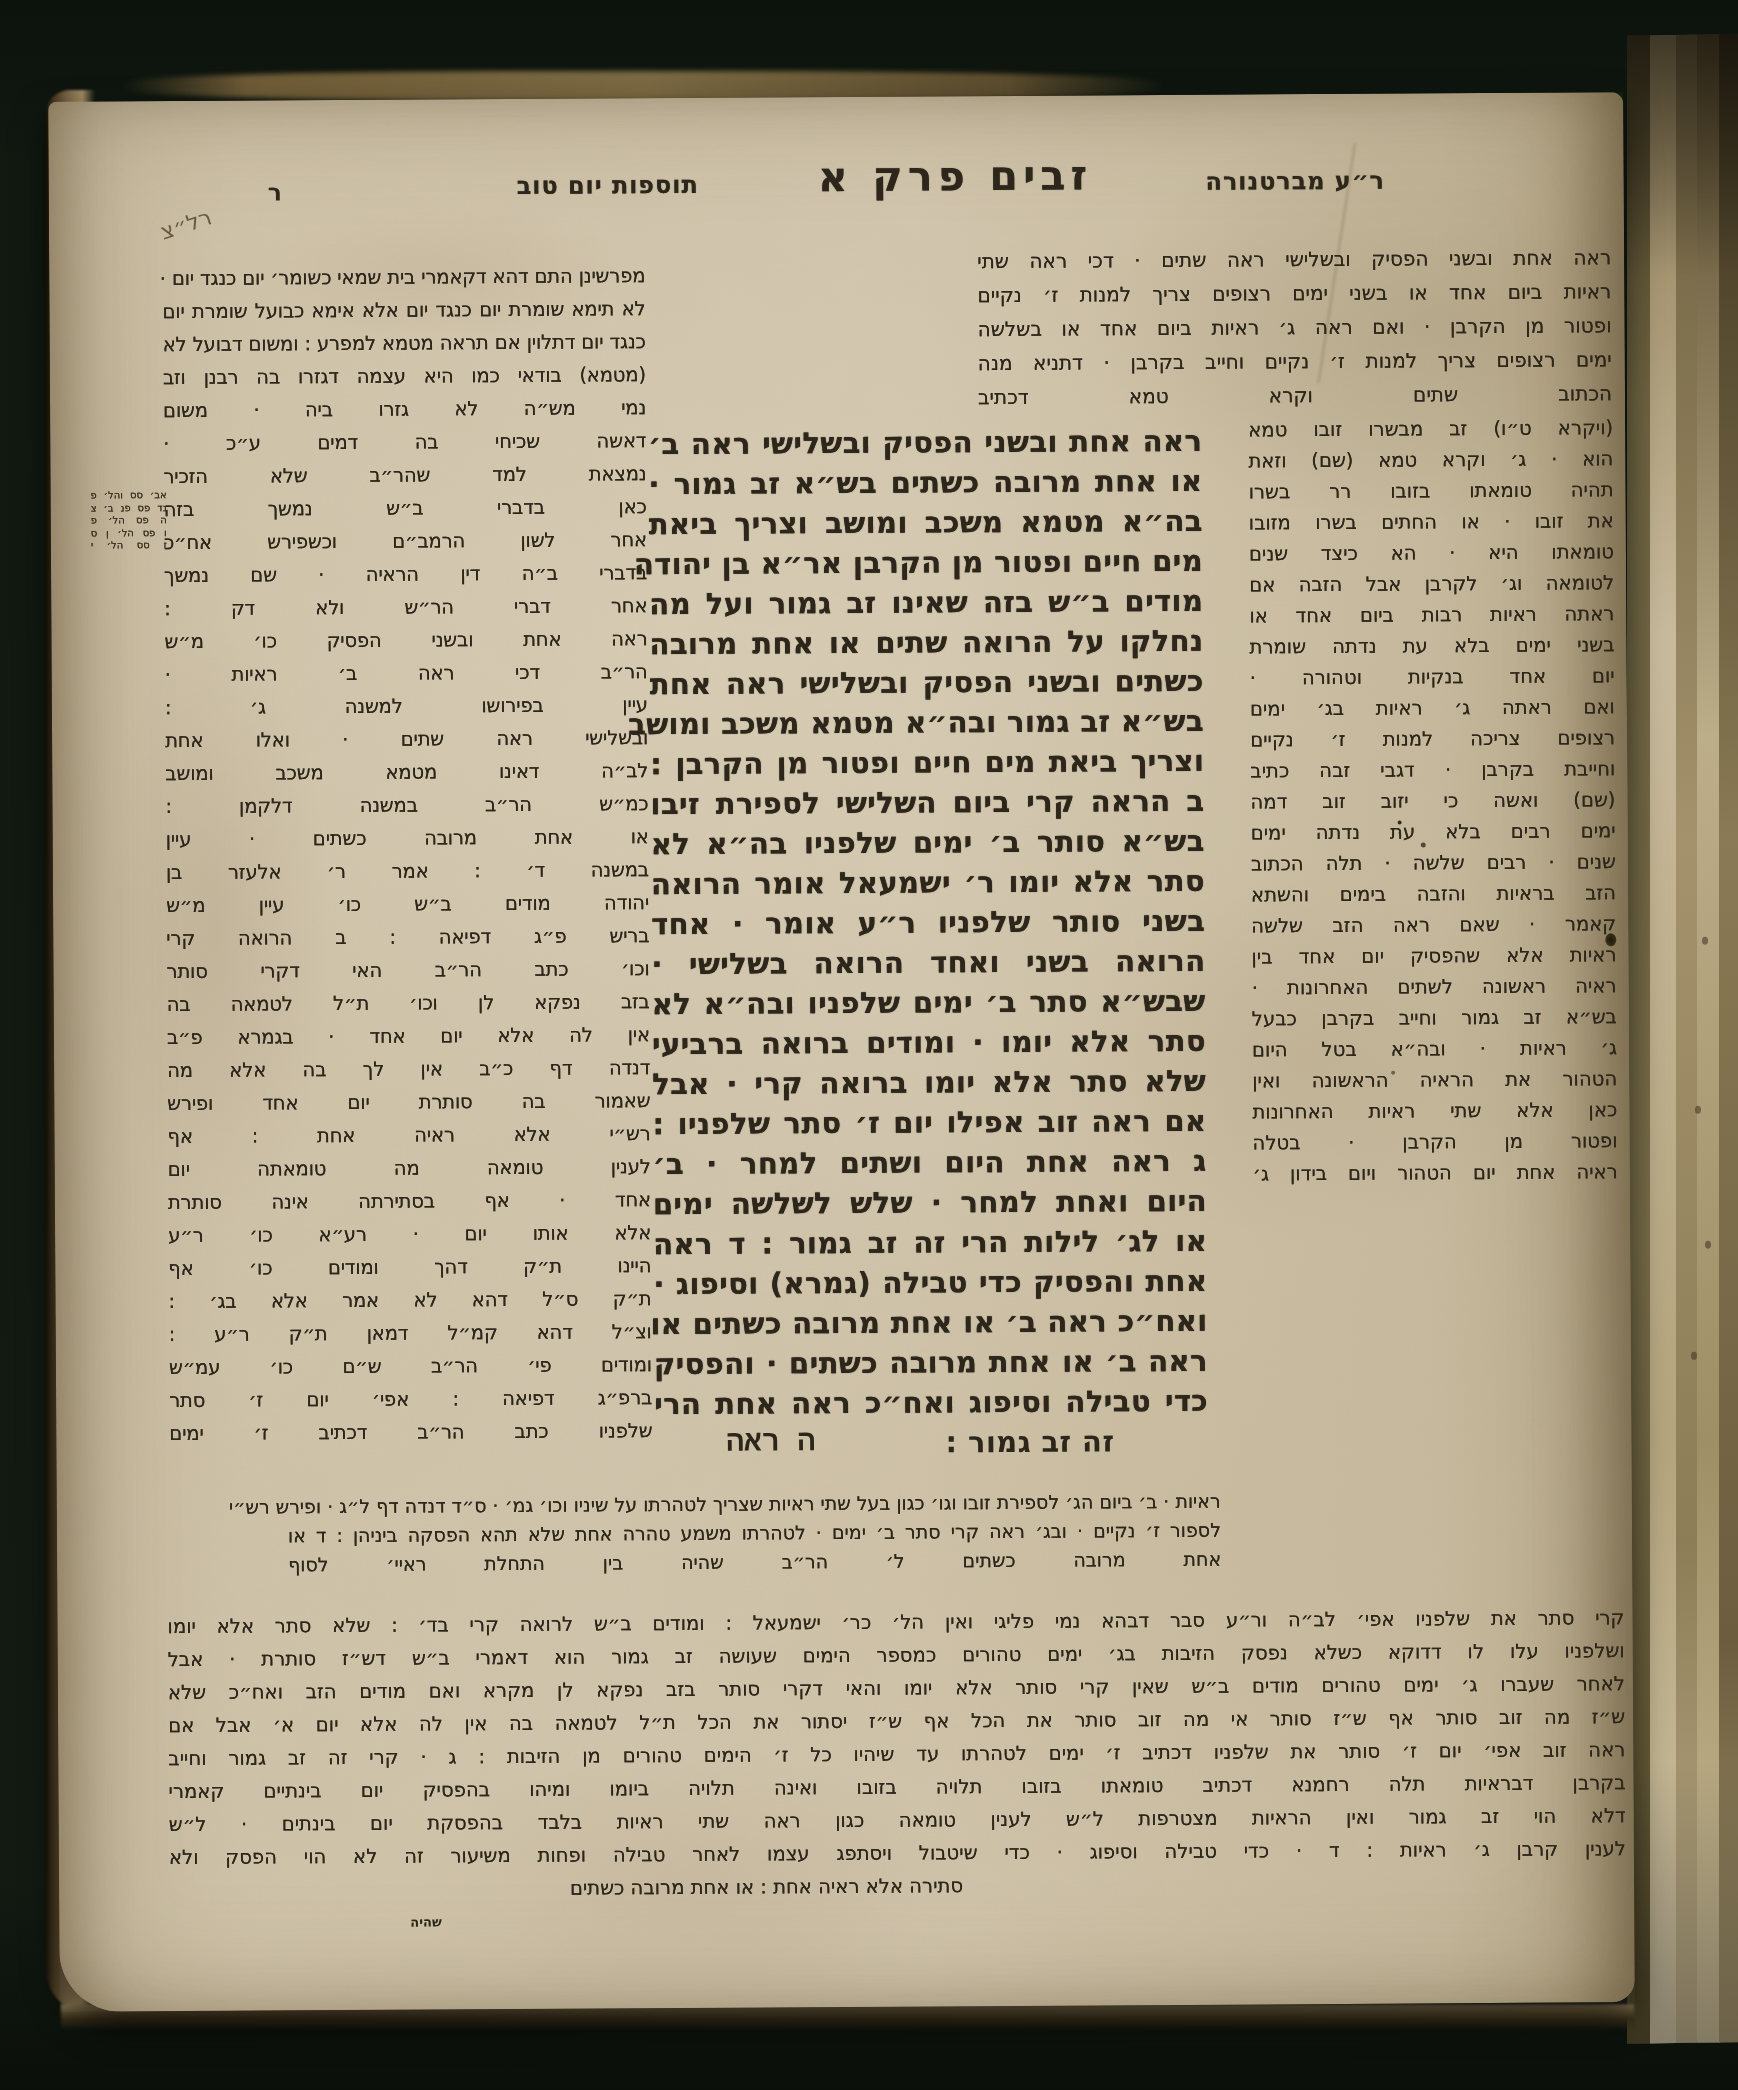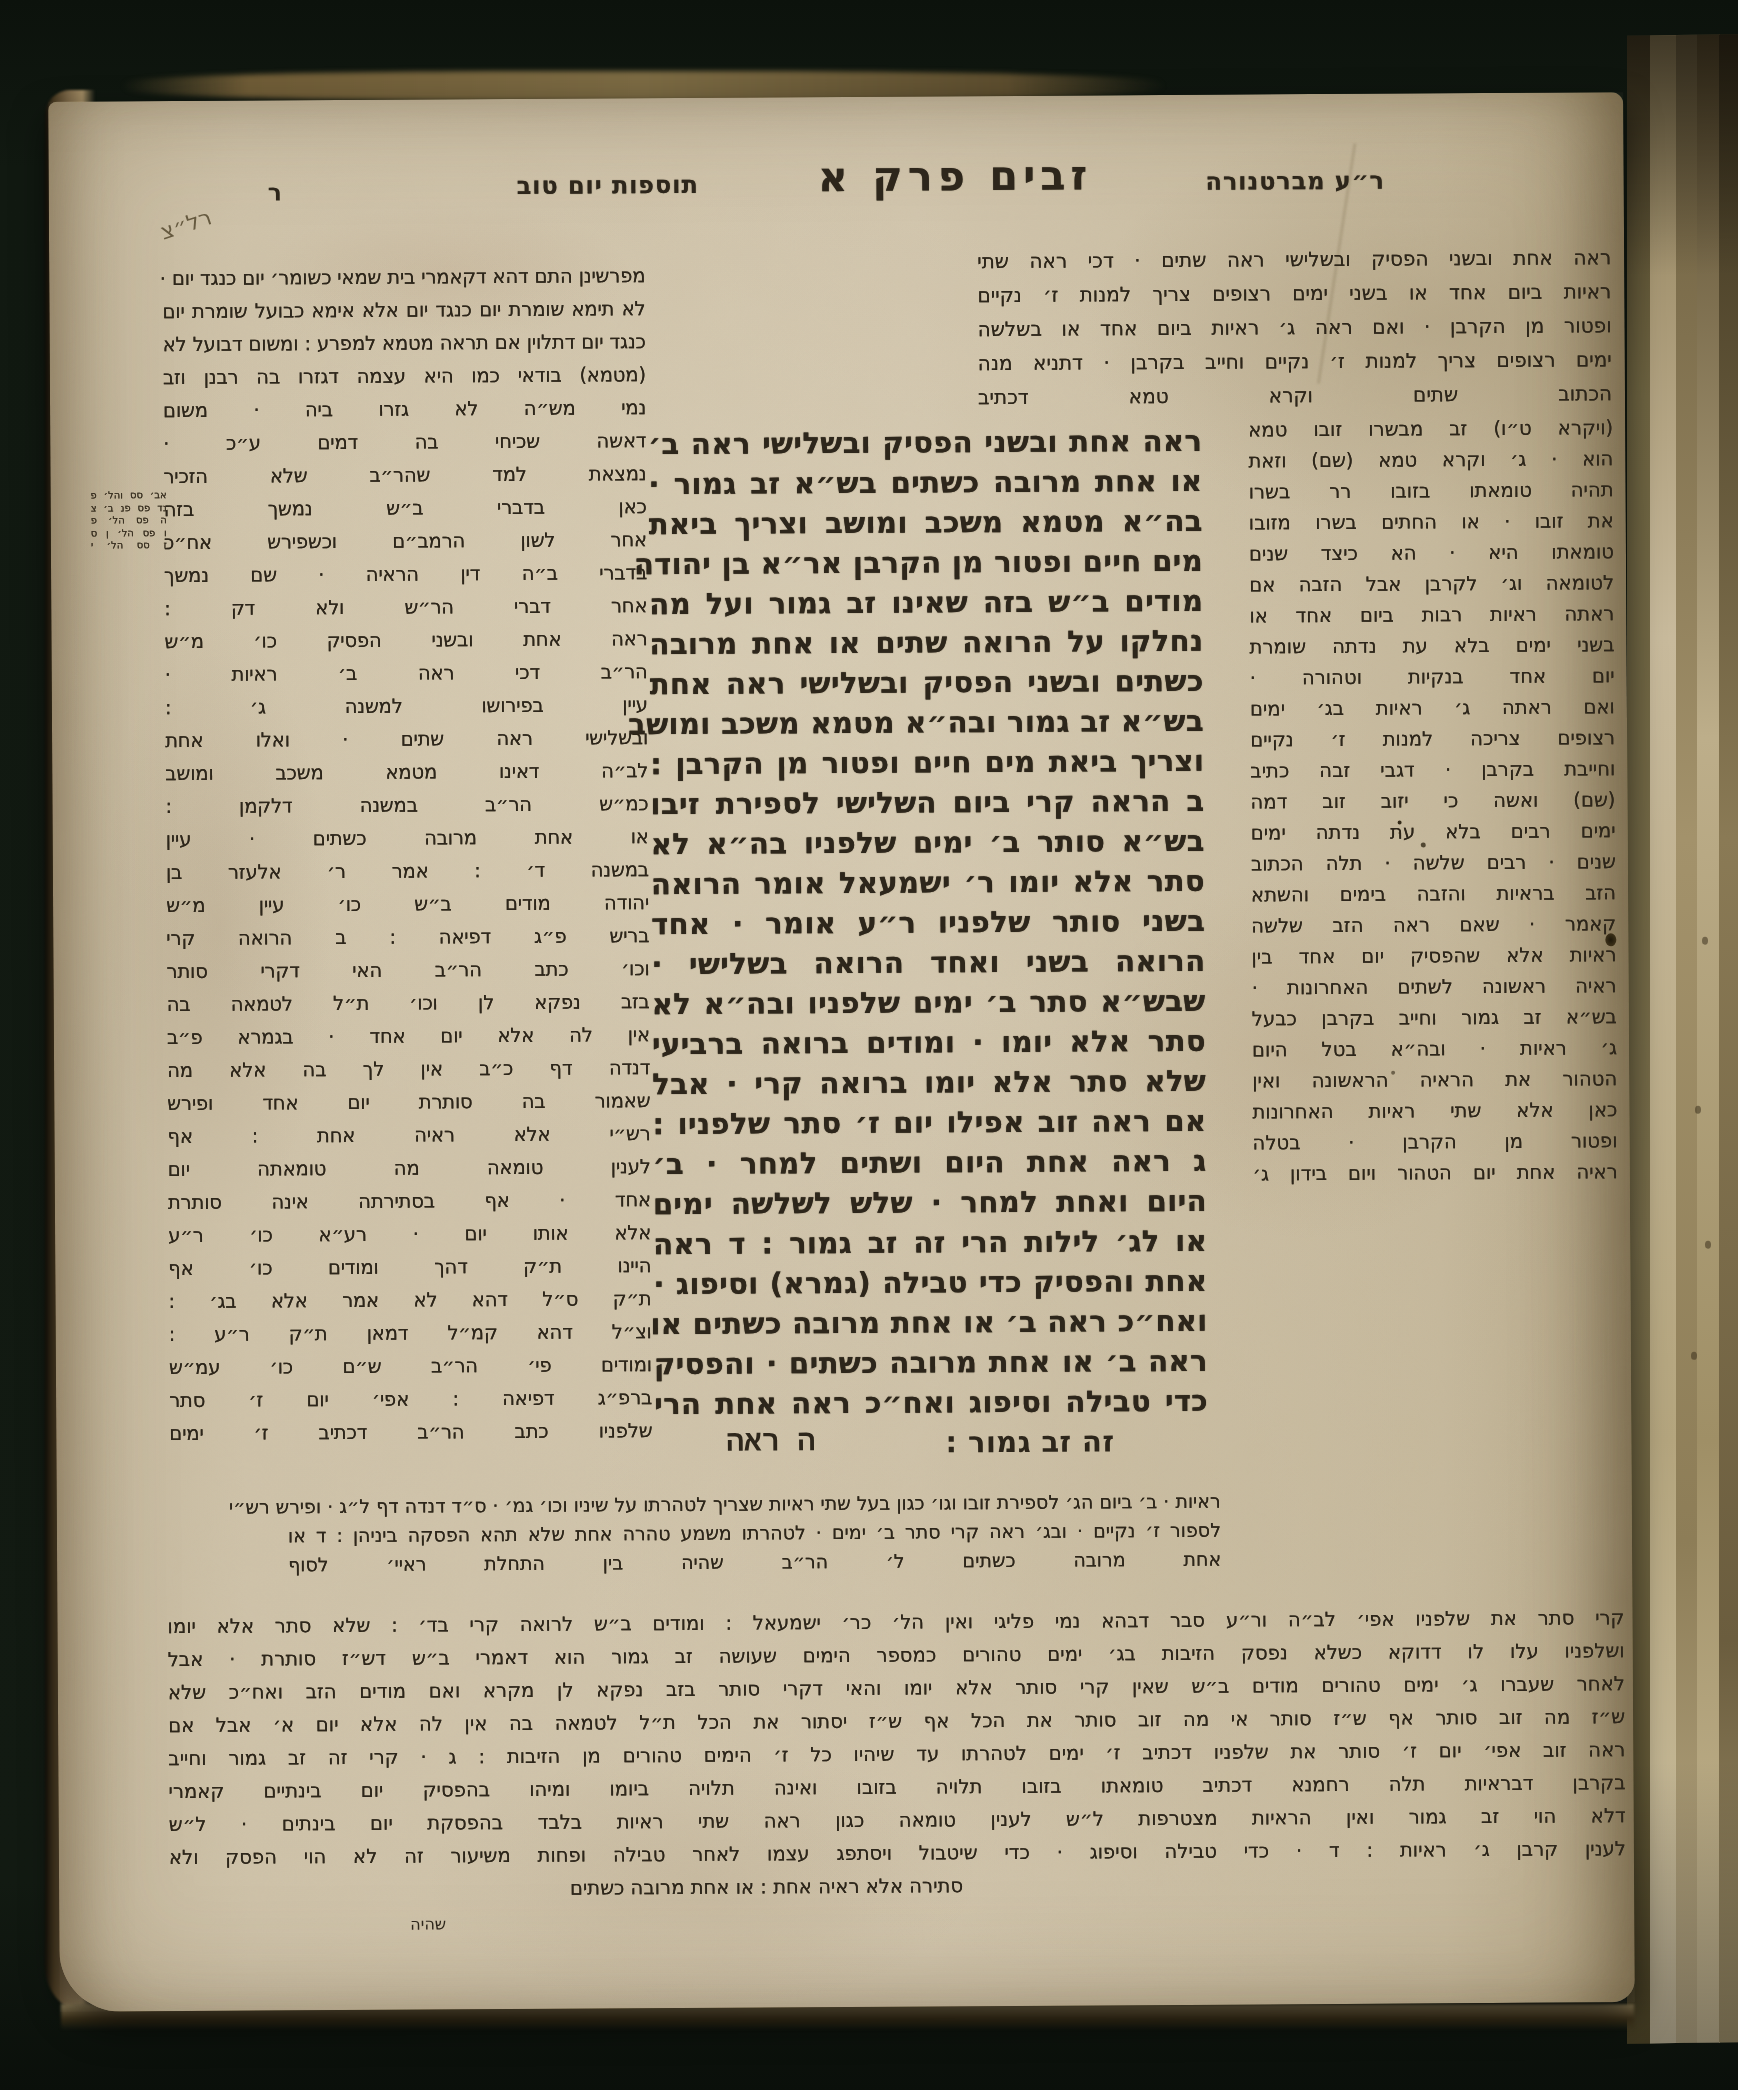--- a/index.html
+++ b/index.html
@@ -71,21 +71,21 @@
     font-size:29px;font-weight:bold;letter-spacing:0.4px;}
   .m-last .sp2{margin-right:130px;font-family:Liberation Mono, monospace;}
   .margin-notes{left:40px;top:388px;width:76px;font-size:10px;color:#3a3122;}
   .margin-notes .line{height:12.6px;line-height:12.6px;text-align:left;white-space:nowrap;}
   .bottom-indent{left:231px;top:1392px;width:933px;font-size:19px;}
   .bottom-indent .line{height:29px;line-height:29px;}
   .bottom-full{left:110px;top:1509px;width:1457px;font-size:19.6px;}
   .bottom-full .line{height:33px;line-height:33px;}
   .bottom-last{left:233px;top:1778px;width:671px;font-size:19.6px;position:absolute;
     text-align:right;white-space:nowrap;text-shadow:0 0 0.6px rgba(40,30,15,.85);}
-  .catchword{position:absolute;left:351px;top:1815px;font-size:16px;font-weight:normal;}
+  .catchword{position:absolute;left:351px;top:1815px;font-size:13px;font-weight:bold;}
   .ink{position:absolute;border-radius:50%;background:#332a18;}
   .ink.dotA{left:1345px;top:727px;width:4.3px;height:4.3px;box-shadow:0 10.4px 0 -0.9px #332a18;}
   .ink.dotB{left:1368px;top:749px;width:5.2px;height:5.2px;opacity:.8;}
   .ink.blot{left:1552px;top:841px;width:11.3px;height:13px;background:radial-gradient(#1d1709,#4a3c20);}
   .ink.dotC{left:1337px;top:977px;width:4.3px;height:4.3px;opacity:.6;}
 </style>
 </head>
 <body>
 
 <div class="stage">

